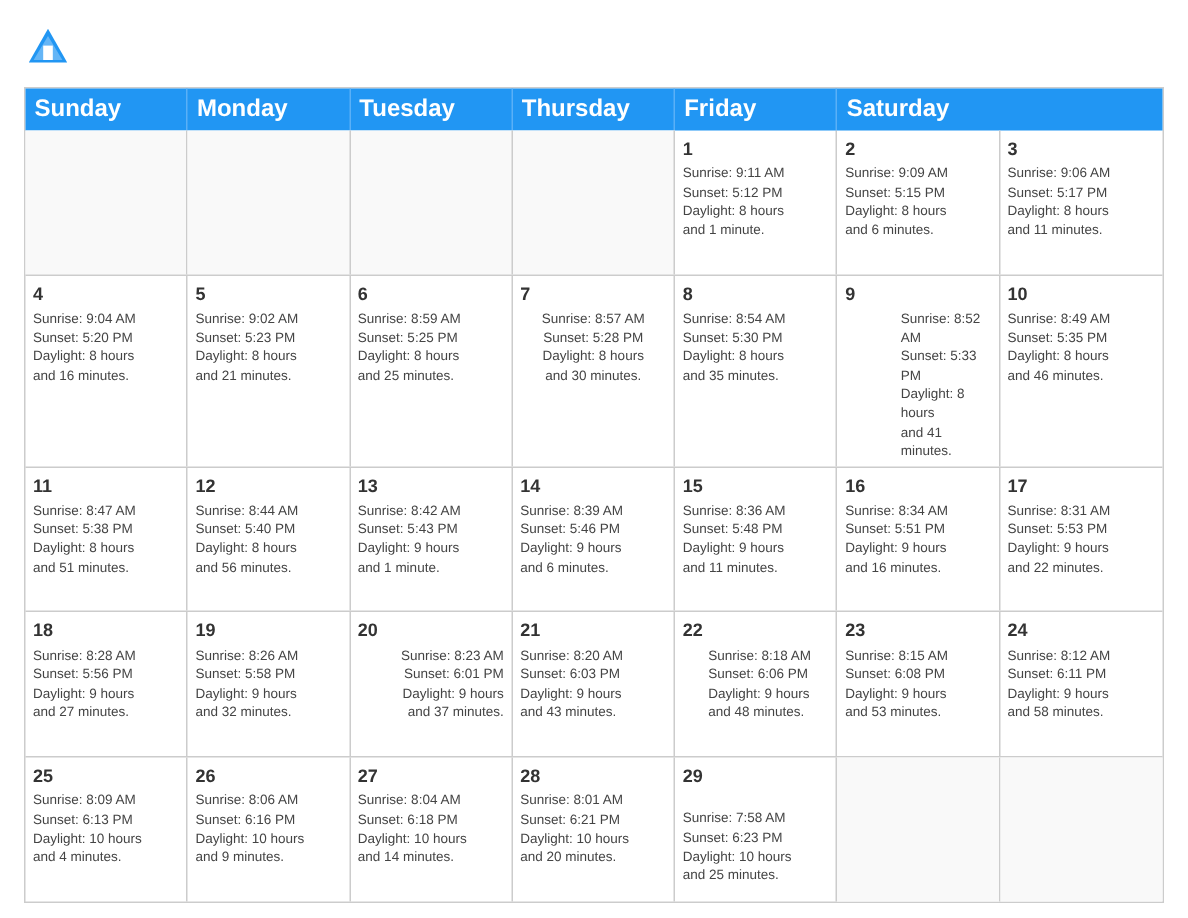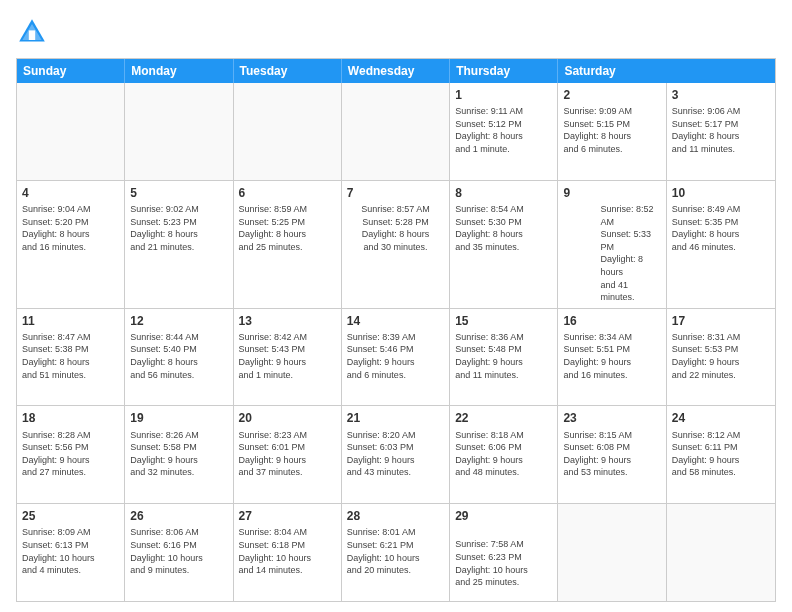--- a/index.html
+++ b/index.html
@@ -59,21 +59,21 @@
       flex-direction: column;
       border: 1px solid #ccc;
     }
     .cal-header {
       display: grid;
       grid-template-columns: repeat(7, 1fr);
       background: #2196F3;
     }
     .cal-header-cell {
       color: #fff;
-      font-size: 12px;
+      font-size: 16px;
       font-weight: bold;
       padding: 5px 6px;
       text-align: left;
       border-right: 1px solid #5ab0f7;
     }
     .cal-header-cell:last-child { border-right: none; }
     .cal-body {
       flex: 1;
       display: flex;
       flex-direction: column;
@@ -127,22 +127,22 @@
       <div class="month-title"></div>
       <div class="subtitle"></div>
     </div>
   </div>
 
   <div class="calendar">
     <div class="cal-header">
     <div class="cal-header-cell">Sunday</div>
         <div class="cal-header-cell">Monday</div>
         <div class="cal-header-cell">Tuesday</div>
-        <div class="cal-header-cell">Wednesday</div>
         <div class="cal-header-cell">Thursday</div>
+        <div class="cal-header-cell">Friday</div>
         <div class="cal-header-cell">Saturday</div>
       </div>
     <div class="cal-body">
     <div class="cal-row">
           <div class="cal-cell empty"></div>
           <div class="cal-cell empty"></div>
           <div class="cal-cell empty"></div>
           <div class="cal-cell empty"></div>
           <div class="cal-cell">
             <div class="day-num">1</div>
@@ -278,35 +278,35 @@
           </div>
           <div class="cal-cell">
             <div class="day-num">19</div>
             <div class="cell-info" style="white-space: pre-line;">Sunrise: 8:26 AM
 Sunset: 5:58 PM
 Daylight: 9 hours
 and 32 minutes.</div>
           </div>
           <div class="cal-cell">
             <div class="day-num">20</div>
-            <div class="cell-info" style="white-space: pre-line;">Sunrise: 8:23 AM
+            <div class="cell-info" style="white-space: pre-line; text-align: right;">Sunrise: 8:23 AM
 Sunset: 6:01 PM
 Daylight: 9 hours
 and 37 minutes.</div>
           </div>
           <div class="cal-cell">
             <div class="day-num">21</div>
             <div class="cell-info" style="white-space: pre-line;">Sunrise: 8:20 AM
 Sunset: 6:03 PM
 Daylight: 9 hours
 and 43 minutes.</div>
           </div>
           <div class="cal-cell">
             <div class="day-num">22</div>
-            <div class="cell-info" style="white-space: pre-line;">Sunrise: 8:18 AM
+            <div class="cell-info" style="white-space: pre-line; margin-left: 17px;">Sunrise: 8:18 AM
 Sunset: 6:06 PM
 Daylight: 9 hours
 and 48 minutes.</div>
           </div>
           <div class="cal-cell">
             <div class="day-num">23</div>
             <div class="cell-info" style="white-space: pre-line;">Sunrise: 8:15 AM
 Sunset: 6:08 PM
 Daylight: 9 hours
 and 53 minutes.</div>

